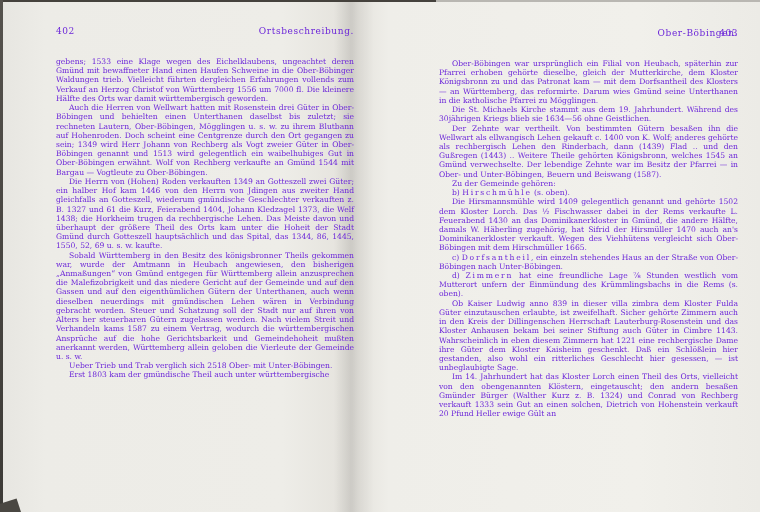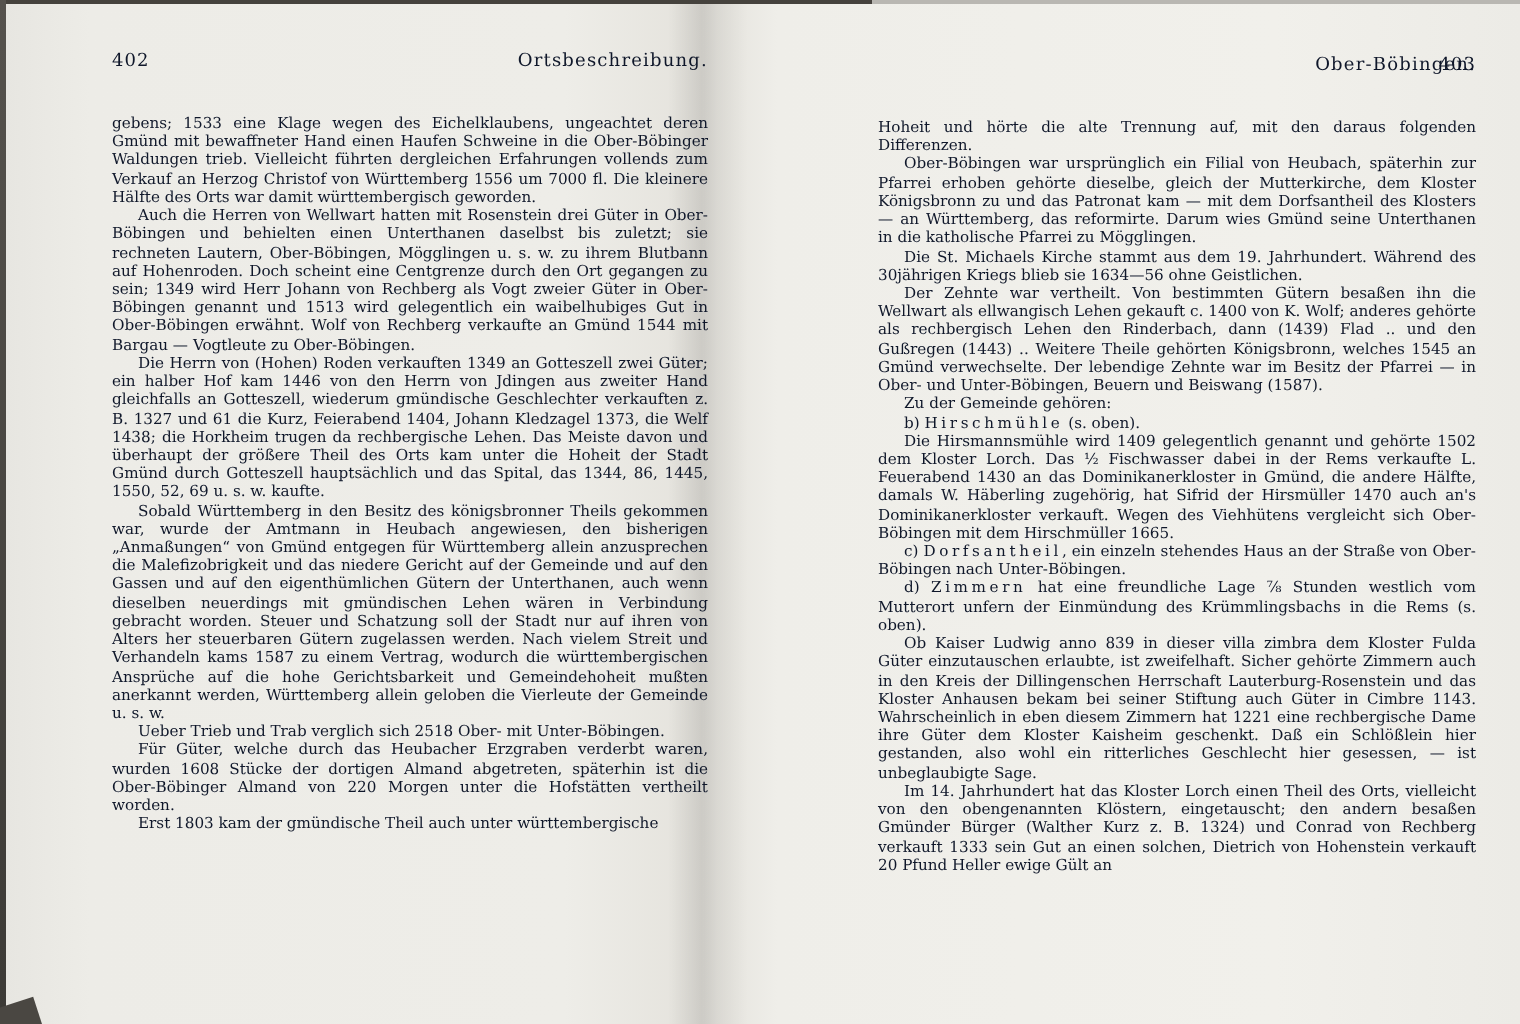--- a/index.html
+++ b/index.html
@@ -1,20 +1,20 @@
 <!DOCTYPE html>
 <html><head>
 <meta charset="utf-8">
 <style>
   html,body{margin:0;padding:0;background:#777;}
   .scan{
     position:relative;width:760px;height:512px;overflow:hidden;
     background:#b9b7b2;
     font-family:"DejaVu Serif","Liberation Serif",serif;
-    color:#0f172a;
+    color:#6d28d9;
   }
   .page{position:absolute;top:2px;bottom:0;}
   .page.left{
     left:3px;width:349px;
     background:linear-gradient(90deg,#e7e6e1 0%,#edece7 12%,#eeede8 80%,#e4e2dc 100%);
   }
   .page.right{
     left:352px;width:408px;
     background:linear-gradient(90deg,#e3e1db 0%,#efeee9 9%,#f1f0eb 70%,#ecebe6 100%);
   }
@@ -58,32 +58,30 @@
     <div class="running-head">
       <span class="folio folio-left">402</span>
       <span class="title">Ortsbeschreibung.</span>
     </div>
     <div class="body-text">
         <p class="para noindent">gebens; 1533 eine Klage wegen des Eichelklaubens, ungeachtet deren Gmünd mit bewaffneter Hand einen Haufen Schweine in die Ober-Böbinger Waldungen trieb. Vielleicht führten dergleichen Erfahrungen vollends zum Verkauf an Herzog Christof von Württemberg 1556 um 7000 fl. Die kleinere Hälfte des Orts war damit württembergisch geworden.</p>
         <p class="para">Auch die Herren von Wellwart hatten mit Rosenstein drei Güter in Ober-Böbingen und behielten einen Unterthanen daselbst bis zuletzt; sie rechneten Lautern, Ober-Böbingen, Mögglingen u. s. w. zu ihrem Blutbann auf Hohenroden. Doch scheint eine Centgrenze durch den Ort gegangen zu sein; 1349 wird Herr Johann von Rechberg als Vogt zweier Güter in Ober-Böbingen genannt und 1513 wird gelegentlich ein waibelhubiges Gut in Ober-Böbingen erwähnt. Wolf von Rechberg verkaufte an Gmünd 1544 mit Bargau — Vogtleute zu Ober-Böbingen.</p>
         <p class="para">Die Herrn von (Hohen) Roden verkauften 1349 an Gotteszell zwei Güter; ein halber Hof kam 1446 von den Herrn von Jdingen aus zweiter Hand gleichfalls an Gotteszell, wiederum gmündische Geschlechter verkauften z. B. 1327 und 61 die Kurz, Feierabend 1404, Johann Kledzagel 1373, die Welf 1438; die Horkheim trugen da rechbergische Lehen. Das Meiste davon und überhaupt der größere Theil des Orts kam unter die Hoheit der Stadt Gmünd durch Gotteszell hauptsächlich und das Spital, das 1344, 86, 1445, 1550, 52, 69 u. s. w. kaufte.</p>
         <p class="para">Sobald Württemberg in den Besitz des königsbronner Theils gekommen war, wurde der Amtmann in Heubach angewiesen, den bisherigen „Anmaßungen“ von Gmünd entgegen für Württemberg allein anzusprechen die Malefizobrigkeit und das niedere Gericht auf der Gemeinde und auf den Gassen und auf den eigenthümlichen Gütern der Unterthanen, auch wenn dieselben neuerdings mit gmündischen Lehen wären in Verbindung gebracht worden. Steuer und Schatzung soll der Stadt nur auf ihren von Alters her steuerbaren Gütern zugelassen werden. Nach vielem Streit und Verhandeln kams 1587 zu einem Vertrag, wodurch die württembergischen Ansprüche auf die hohe Gerichtsbarkeit und Gemeindehoheit mußten anerkannt werden, Württemberg allein geloben die Vierleute der Gemeinde u. s. w.</p>
         <p class="para">Ueber Trieb und Trab verglich sich 2518 Ober- mit Unter-Böbingen.</p>
-        <p class="para">Für Güter, welche durch das Heubacher Erzgraben verderbt waren, wurden 1608 Stücke der dortigen Almand abgetreten, späterhin ist die Ober-Böbinger Almand von 220 Morgen unter die Hofstätten vertheilt worden.</p>
         <p class="para">Erst 1803 kam der gmündische Theil auch unter württembergische</p>
       </div>
   </div>
 
   <div class="col col-right">
     <div class="running-head">
       <span class="title">Ober-Böbingen.</span>
       <span class="folio folio-right">403</span>
     </div>
     <div class="body-text">
-        <p class="para noindent">Hoheit und hörte die alte Trennung auf, mit den daraus folgenden Differenzen.</p>
         <p class="para">Ober-Böbingen war ursprünglich ein Filial von Heubach, späterhin zur Pfarrei erhoben gehörte dieselbe, gleich der Mutterkirche, dem Kloster Königsbronn zu und das Patronat kam — mit dem Dorfsantheil des Klosters — an Württemberg, das reformirte. Darum wies Gmünd seine Unterthanen in die katholische Pfarrei zu Mögglingen.</p>
         <p class="para">Die St. Michaels Kirche stammt aus dem 19. Jahrhundert. Während des 30jährigen Kriegs blieb sie 1634—56 ohne Geistlichen.</p>
         <p class="para">Der Zehnte war vertheilt. Von bestimmten Gütern besaßen ihn die Wellwart als ellwangisch Lehen gekauft c. 1400 von K. Wolf; anderes gehörte als rechbergisch Lehen den Rinderbach, dann (1439) Flad .. und den Gußregen (1443) .. Weitere Theile gehörten Königsbronn, welches 1545 an Gmünd verwechselte. Der lebendige Zehnte war im Besitz der Pfarrei — in Ober- und Unter-Böbingen, Beuern und Beiswang (1587).</p>
         <p class="para">Zu der Gemeinde gehören:</p>
         <p class="para">b) <span class="sperr">Hirschmühle</span> (s. oben).</p>
         <p class="para">Die Hirsmannsmühle wird 1409 gelegentlich genannt und gehörte 1502 dem Kloster Lorch. Das ½ Fischwasser dabei in der Rems verkaufte L. Feuerabend 1430 an das Dominikanerkloster in Gmünd, die andere Hälfte, damals W. Häberling zugehörig, hat Sifrid der Hirsmüller 1470 auch an's Dominikanerkloster verkauft. Wegen des Viehhütens vergleicht sich Ober-Böbingen mit dem Hirschmüller 1665.</p>
         <p class="para">c) <span class="sperr">Dorfsantheil</span>, ein einzeln stehendes Haus an der Straße von Ober-Böbingen nach Unter-Böbingen.</p>
         <p class="para">d) <span class="sperr">Zimmern</span> hat eine freundliche Lage ⅞ Stunden westlich vom Mutterort unfern der Einmündung des Krümmlingsbachs in die Rems (s. oben).</p>
         <p class="para">Ob Kaiser Ludwig anno 839 in dieser villa zimbra dem Kloster Fulda Güter einzutauschen erlaubte, ist zweifelhaft. Sicher gehörte Zimmern auch in den Kreis der Dillingenschen Herrschaft Lauterburg-Rosenstein und das Kloster Anhausen bekam bei seiner Stiftung auch Güter in Cimbre 1143. Wahrscheinlich in eben diesem Zimmern hat 1221 eine rechbergische Dame ihre Güter dem Kloster Kaisheim geschenkt. Daß ein Schlößlein hier gestanden, also wohl ein ritterliches Geschlecht hier gesessen, — ist unbeglaubigte Sage.</p>
         <p class="para">Im 14. Jahrhundert hat das Kloster Lorch einen Theil des Orts, vielleicht von den obengenannten Klöstern, eingetauscht; den andern besaßen Gmünder Bürger (Walther Kurz z. B. 1324) und Conrad von Rechberg verkauft 1333 sein Gut an einen solchen, Dietrich von Hohenstein verkauft 20 Pfund Heller ewige Gült an</p>

